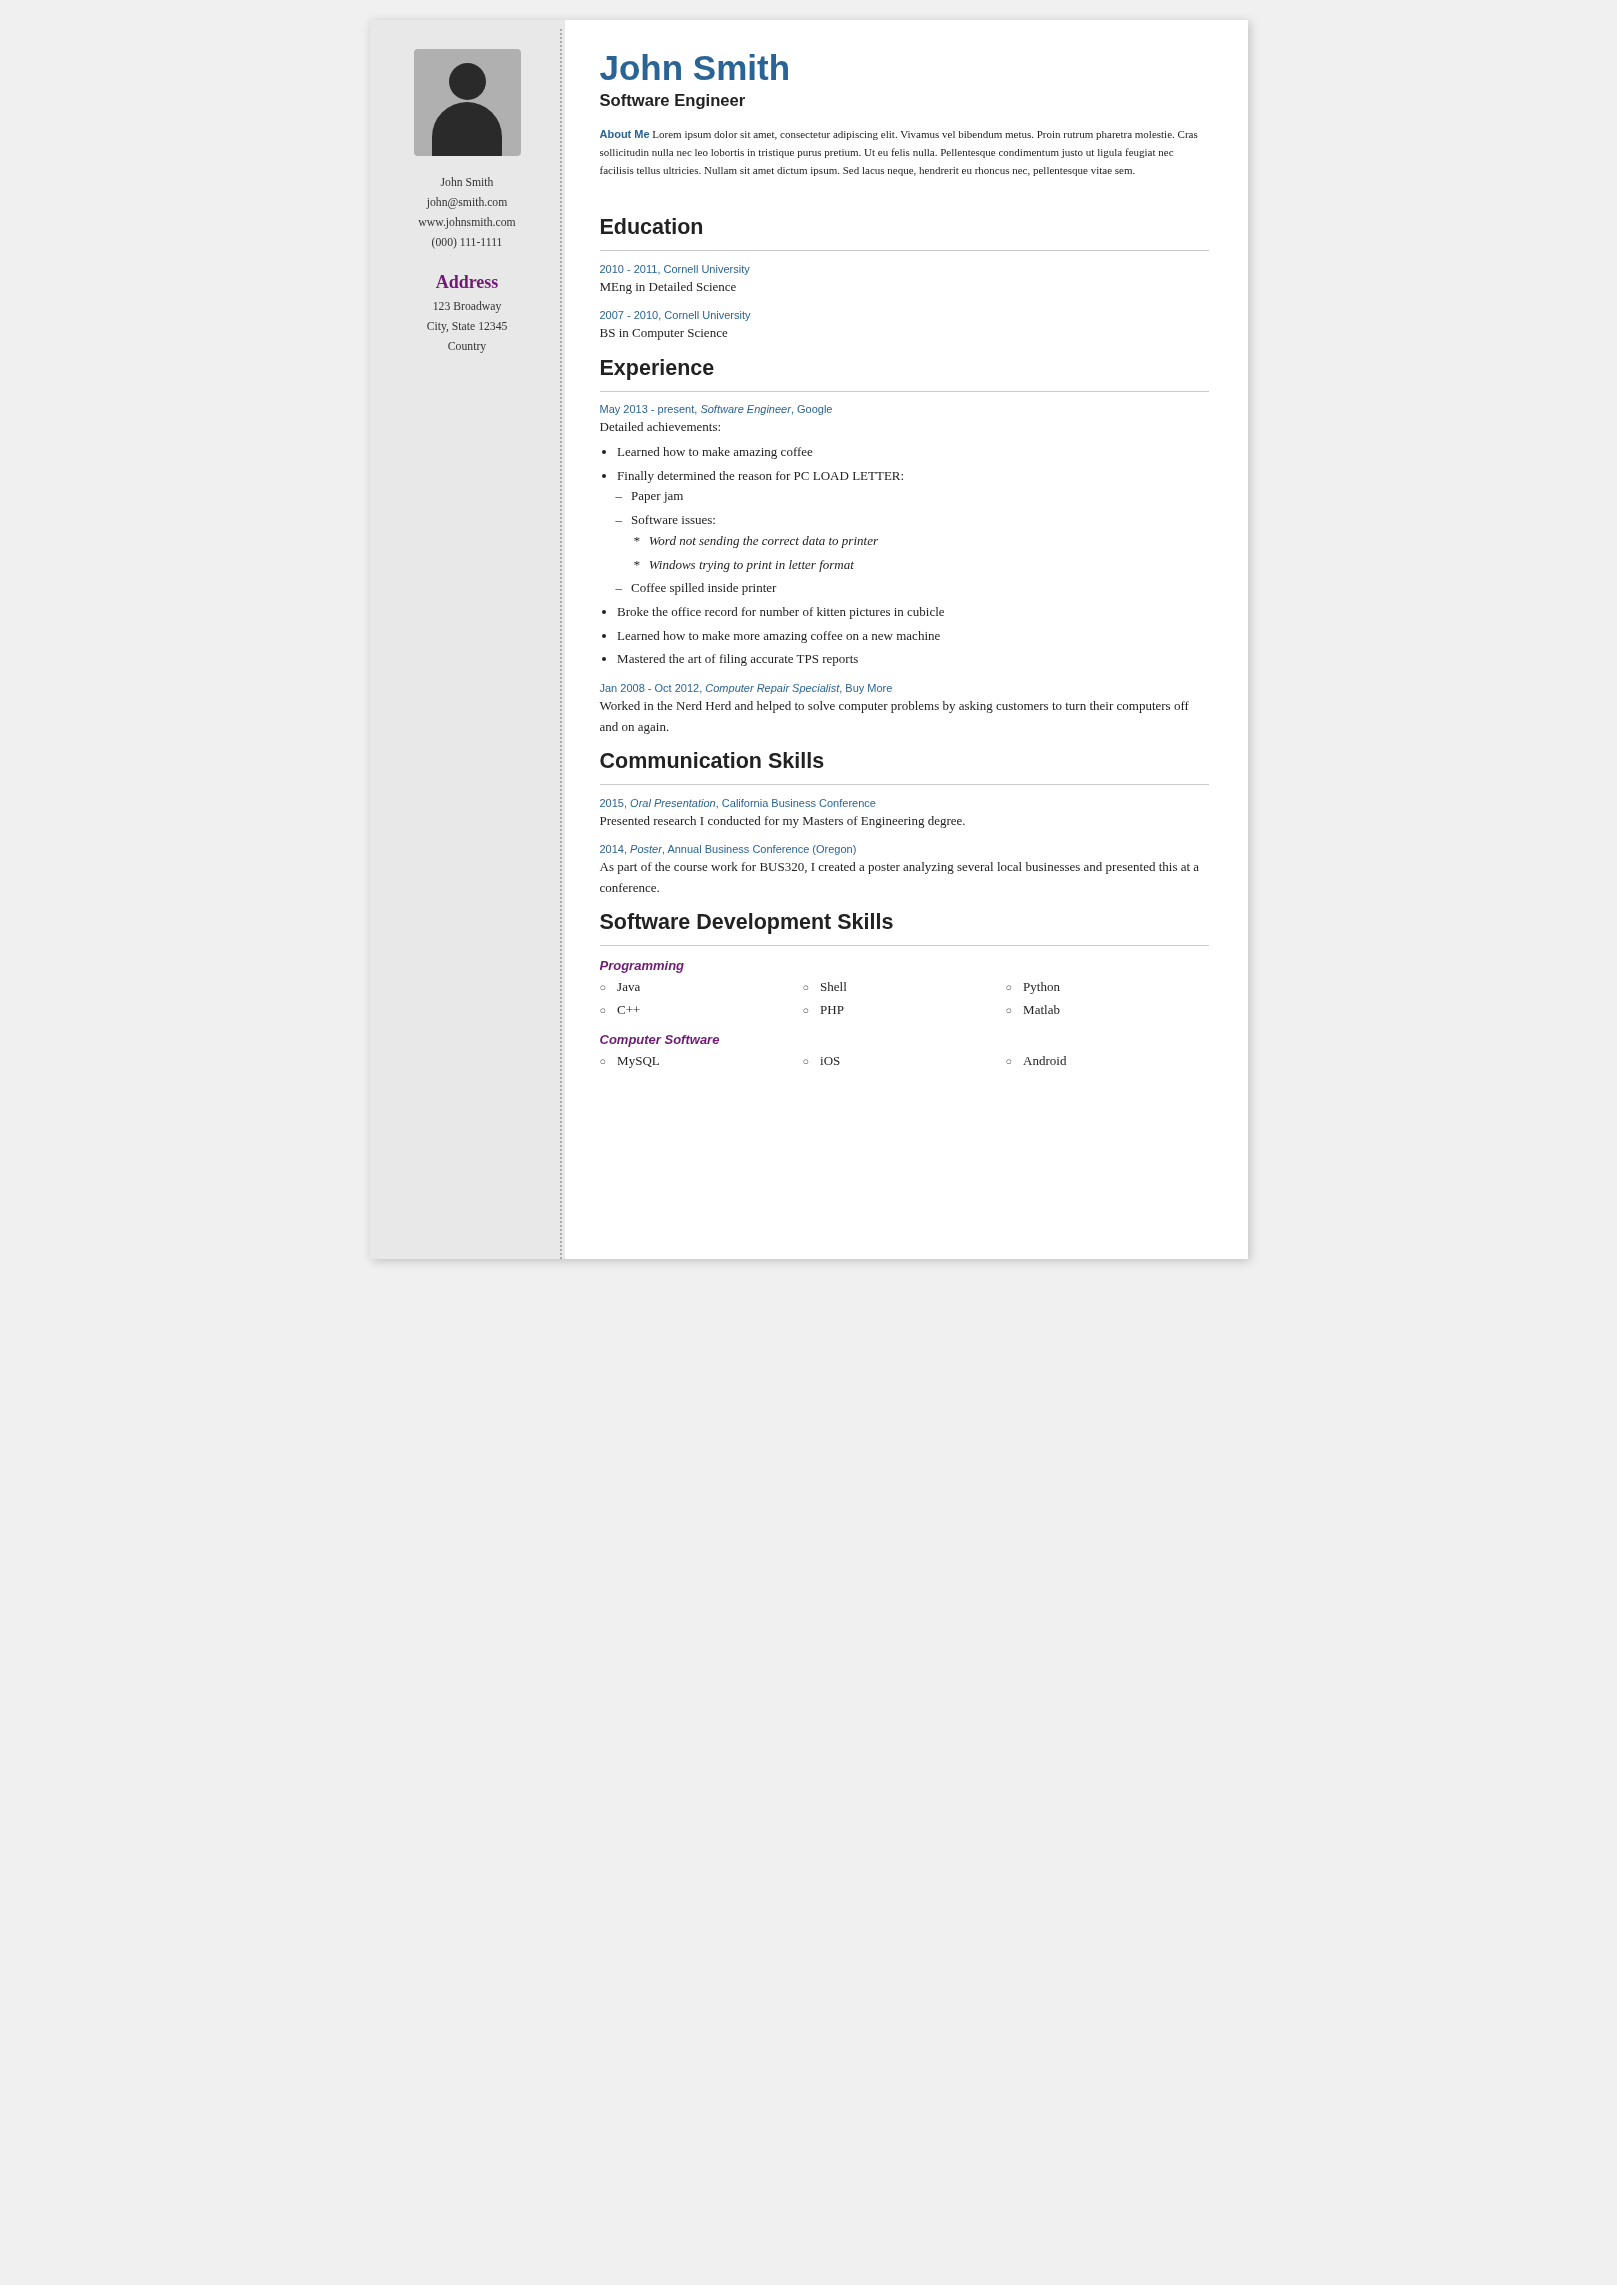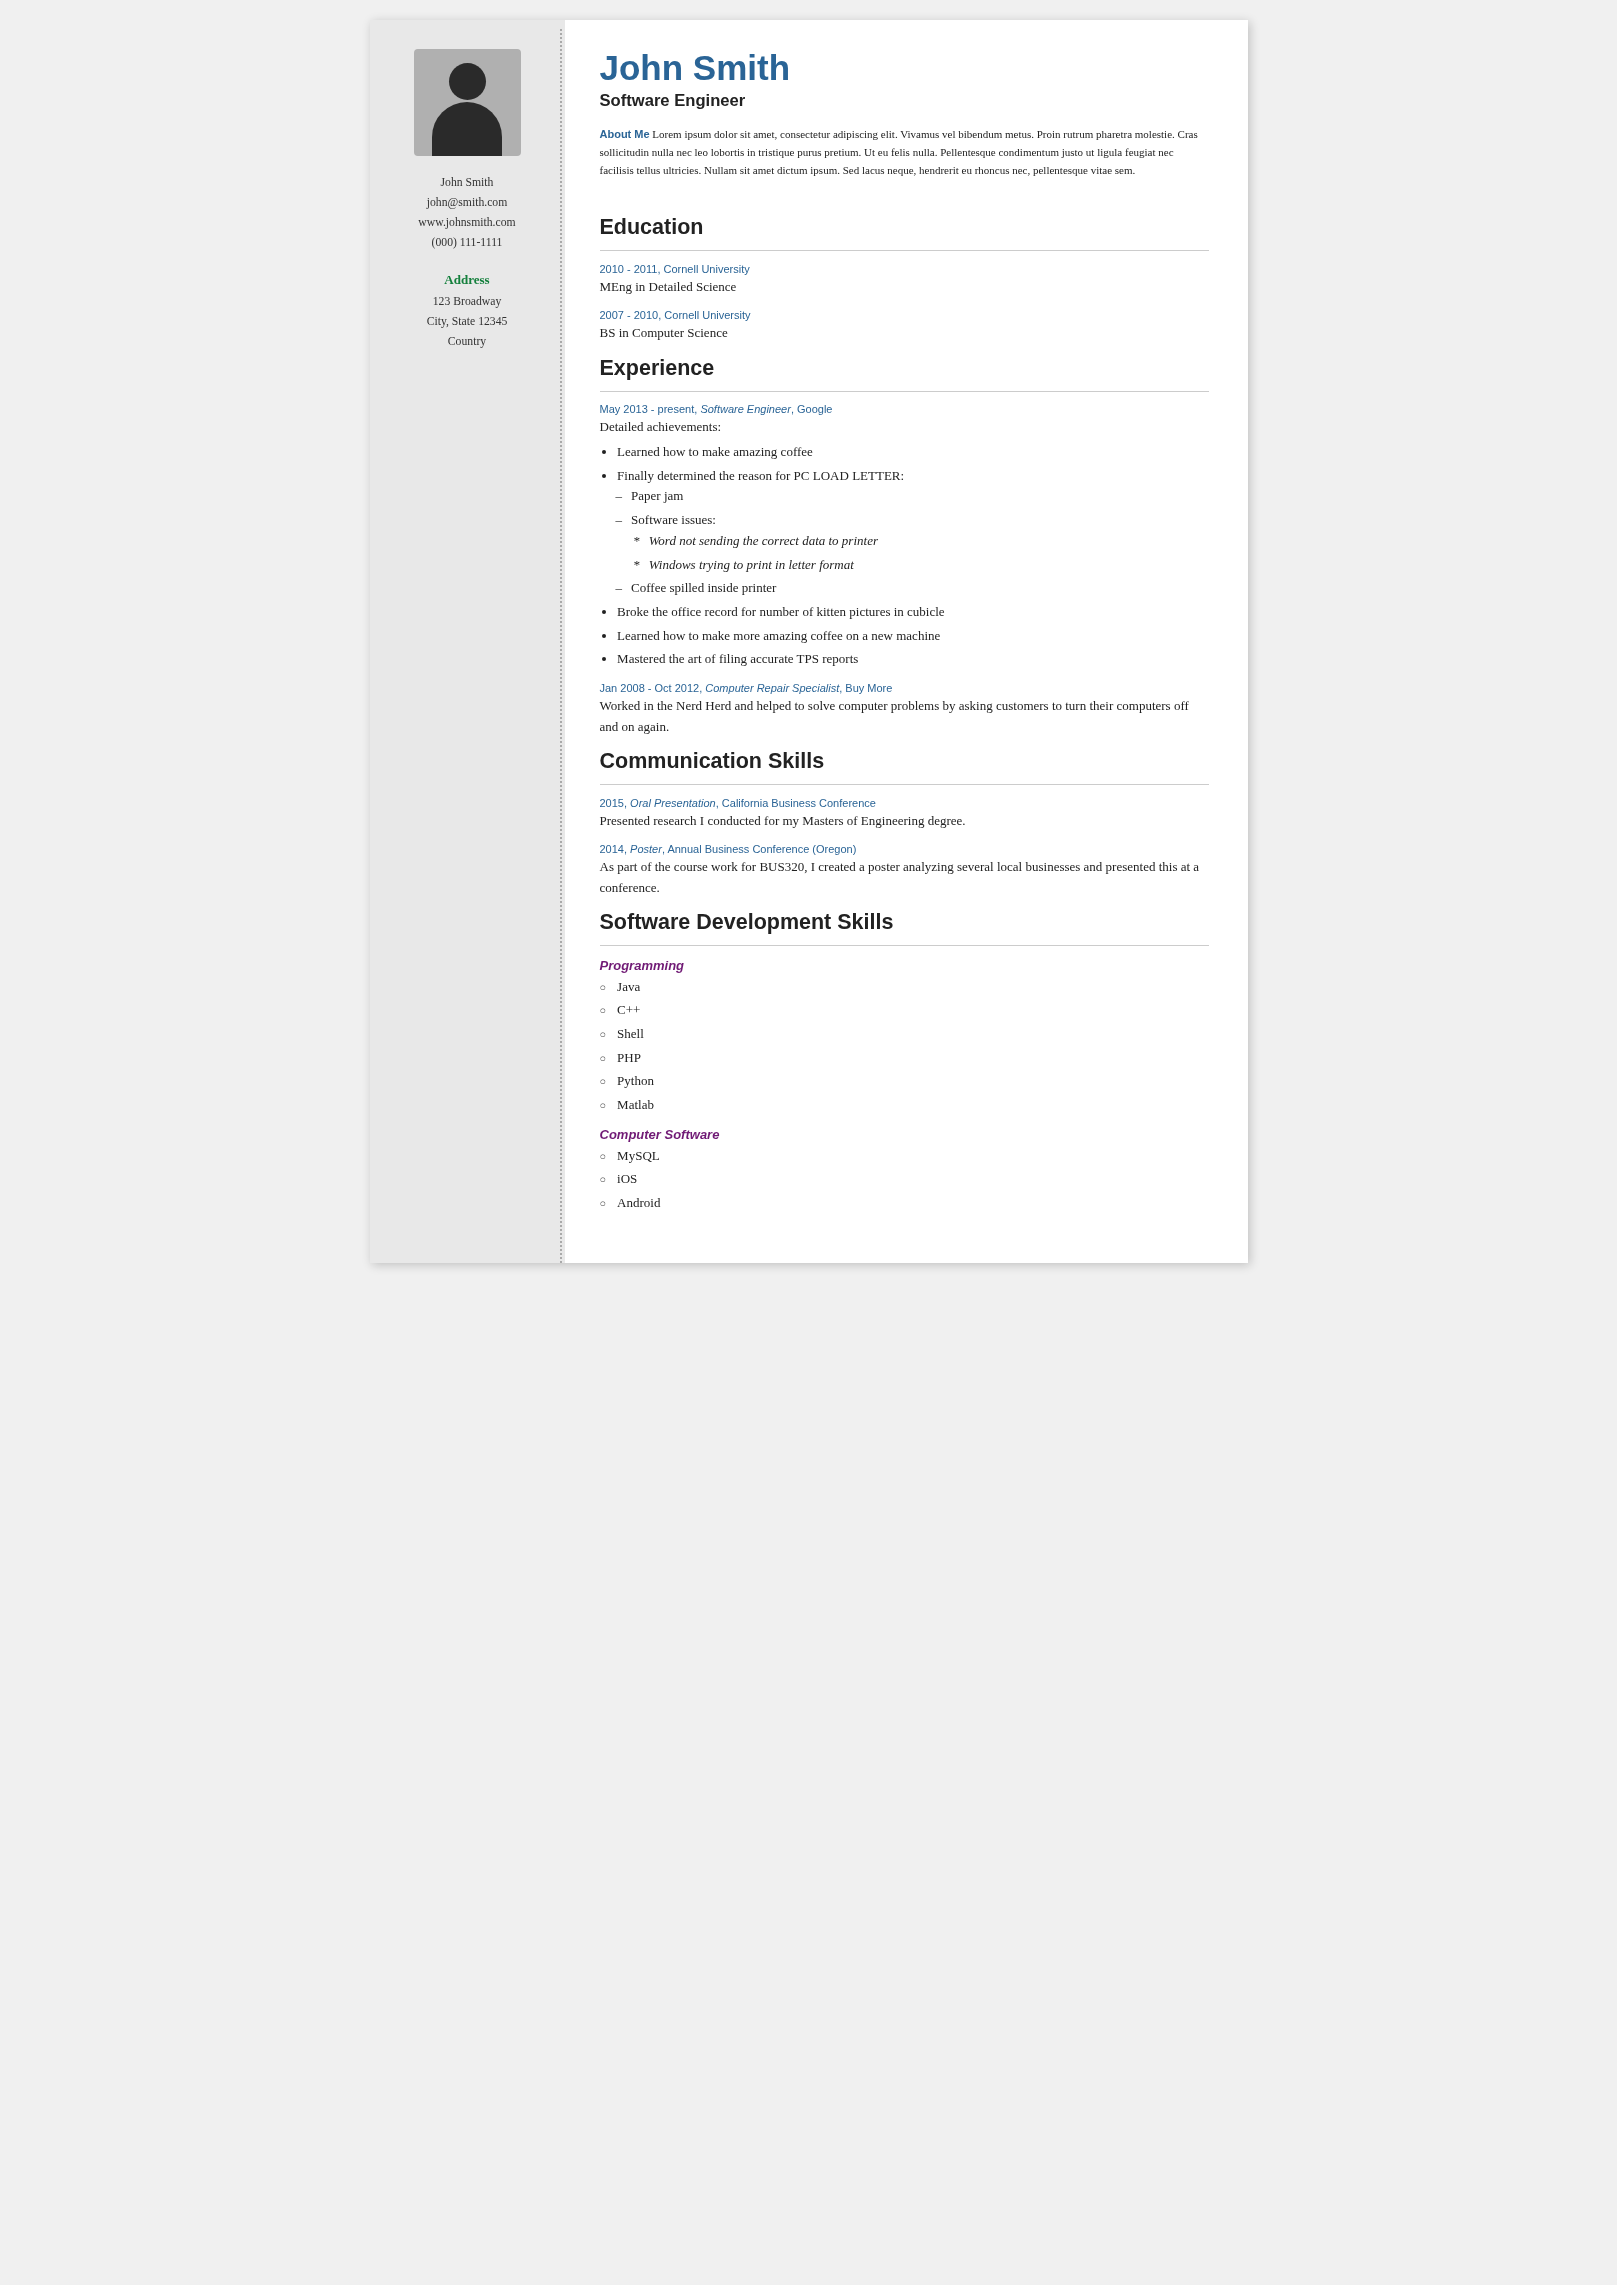--- a/index.html
+++ b/index.html
@@ -62,22 +62,22 @@
     }
     .sidebar-contact {
       text-align: center;
       font-size: 11.7px;
       color: #333;
       line-height: 1.7;
       margin-bottom: 19.5px;
     }
     .sidebar-section-title {
       font-weight: bold;
-      font-size: 13px;
-      color: #15803d;
+      font-size: 18px;
+      color: #701a75;
       margin-bottom: 3.9px;
     }
     .sidebar-address {
       text-align: center;
       font-size: 11.7px;
       color: #333;
       line-height: 1.7;
     }
     
     .divider-line {
@@ -195,21 +195,20 @@
       color: #701a75;
       font-weight: bold;
       font-family: Arial, sans-serif;
       font-size: 13px;
       margin-top: 7.8px;
       margin-bottom: 3.9px;
       font-style: italic;
     }
     .skills-columns {
       display: flex;
-      flex-direction: column;
       gap: 0;
       margin-bottom: 7.8px;
     }
     .skills-col {
       flex: 1;
     }
     .skills-col li {
       list-style: none;
       position: relative;
       padding-left: 17.6px;

